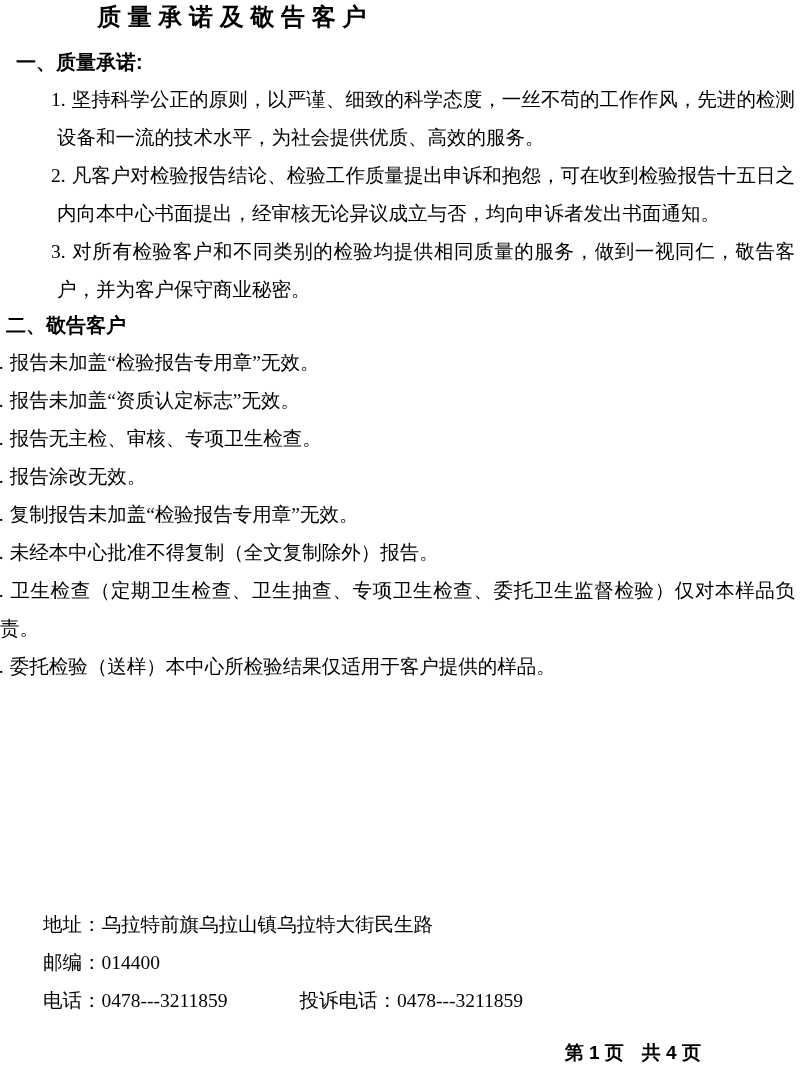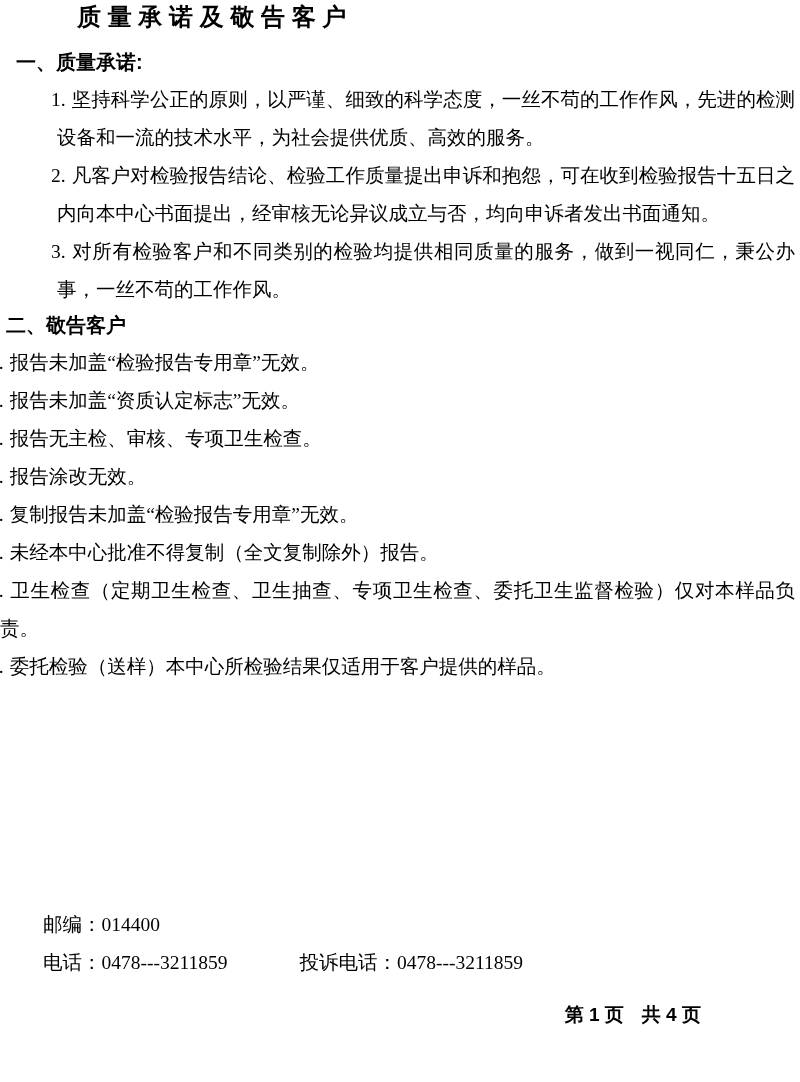--- a/index.html
+++ b/index.html
@@ -8,21 +8,21 @@
     height: 1082px;
     background: #ffffff;
     color: #000000;
     font-family: "Liberation Serif", "DejaVu Serif", serif;
     overflow: hidden;
   }
   .page { padding-top: 2px; }
 
   .title {
     margin: 0;
-    padding-left: 77px;
+    padding-left: 97px;
     font-family: "Liberation Sans", "DejaVu Sans", sans-serif;
     font-weight: bold;
     font-size: 24px;
     line-height: 30px;
     white-space: pre;
   }
 
   .heading {
     font-family: "Liberation Sans", "DejaVu Sans", sans-serif;
     font-weight: bold;
@@ -68,21 +68,21 @@
 <div class="page">
 
   <h1 class="title">质 量 承 诺 及 敬 告 客 户</h1>
 
   <div>
       <div class="section sec1">
         <div class="heading">一、质量承诺:</div>
         <div class="items">
           <div class="item"><span class="num">1.</span><span class="txt">坚持科学公正的原则，以严谨、细致的科学态度，一丝不苟的工作作风，先进的检测设备和一流的技术水平，为社会提供优质、高效的服务。</span></div>
           <div class="item"><span class="num">2.</span><span class="txt">凡客户对检验报告结论、检验工作质量提出申诉和抱怨，可在收到检验报告十五日之内向本中心书面提出，经审核无论异议成立与否，均向申诉者发出书面通知。</span></div>
-          <div class="item"><span class="num">3.</span><span class="txt">对所有检验客户和不同类别的检验均提供相同质量的服务，做到一视同仁，秉公办事，一丝不苟的工作作风。</span></div>
+          <div class="item"><span class="num">3.</span><span class="txt">对所有检验客户和不同类别的检验均提供相同质量的服务，做到一视同仁，敬告客户，并为客户保守商业秘密。</span></div>
         </div>
       </div>
       <div class="section sec2">
         <div class="heading">二、敬告客户</div>
         <div class="items">
           <div class="item"><span class="num">1.</span><span class="txt">报告未加盖“检验报告专用章”无效。</span></div>
           <div class="item"><span class="num">2.</span><span class="txt">报告未加盖“资质认定标志”无效。</span></div>
           <div class="item"><span class="num">3.</span><span class="txt">报告无主检、审核、专项卫生检查。</span></div>
           <div class="item"><span class="num">4.</span><span class="txt">报告涂改无效。</span></div>
           <div class="item"><span class="num">5.</span><span class="txt">复制报告未加盖“检验报告专用章”无效。</span></div>
@@ -90,20 +90,23 @@
           <div class="item"><span class="num">7.</span><span class="txt">卫生检查（定期卫生检查、卫生抽查、专项卫生检查、委托卫生监督检验）仅对本样品负责。</span></div>
           <div class="item"><span class="num">8.</span><span class="txt">委托检验（送样）本中心所检验结果仅适用于客户提供的样品。</span></div>
         </div>
       </div>
     </div>
 
   <div class="spacer"></div>
 
   <div class="footer">
     <div class="f-line">
+      <span>地址：</span><span>乌拉特前旗乌拉山镇乌拉特大街民生路</span>
+    </div>
+    <div class="f-line">
       <span>邮编：</span><span>014400</span>
     </div>
     <div class="f-line">
       <span>电话：</span><span>0478---3211859</span><span class="second">投诉电话：</span><span>0478---3211859</span>
     </div>
     <div class="page-num">
       <span>第 1 页</span><span class="total">共 4 页</span>
     </div>
   </div>
 

